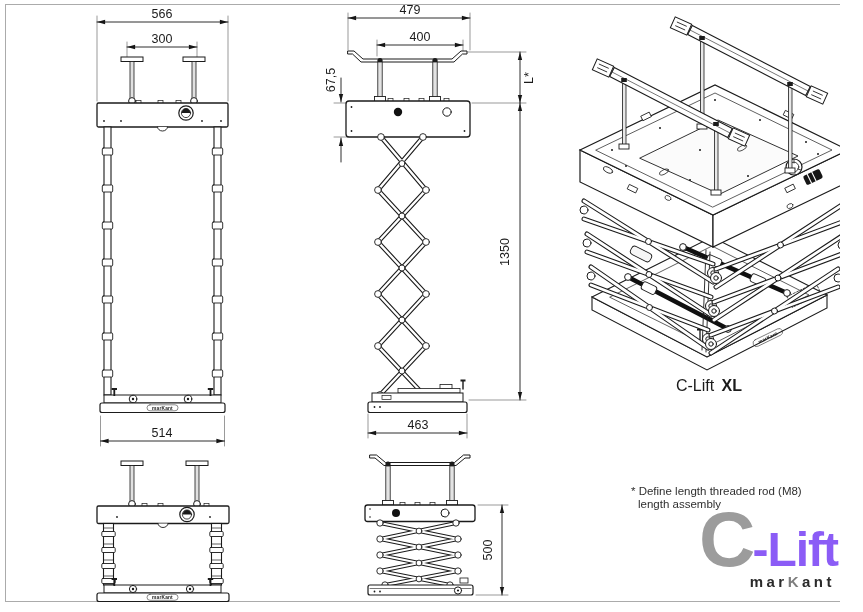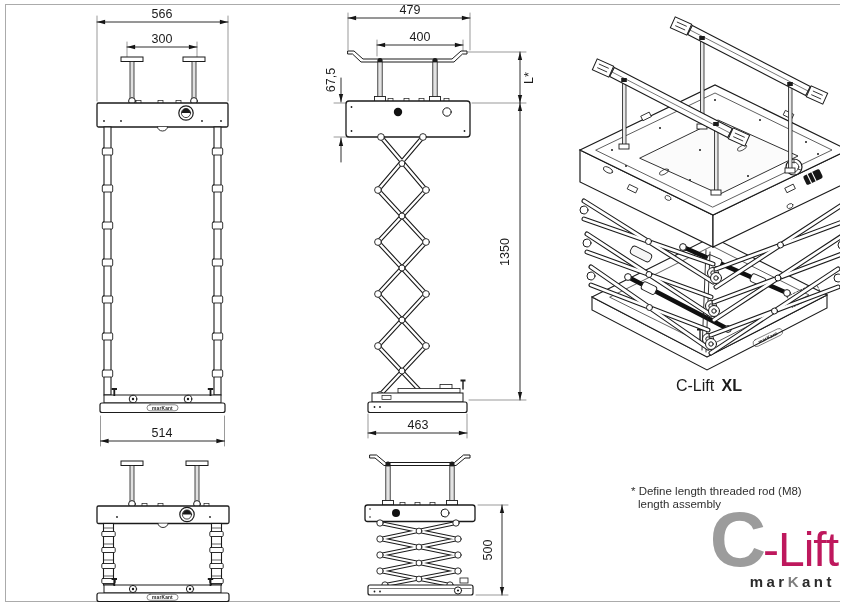--- a/index.html
+++ b/index.html
@@ -7,21 +7,21 @@
          font-family:"Liberation Sans",sans-serif;}
   svg text{font-family:"Liberation Sans",sans-serif;fill:#1b1b1b;}
   .dimtext{font-size:12.5px;}
   .tinybrand{font-size:4.8px;font-weight:bold;letter-spacing:.2px;}
   .isolabel{font-size:16px;}
   .note{position:absolute;left:631px;top:485px;font-size:11.5px;line-height:13px;color:#2f2f2f;}
   .note .l2{margin-left:7px;}
   .logo-wrap{position:absolute;left:640px;top:500px;width:198px;text-align:right;line-height:1;}
   .logo-line{white-space:nowrap;}
   .logo-c{font-size:78px;font-weight:bold;color:#9c9c9c;letter-spacing:-3px;}
-  .logo-suffix{font-size:48px;font-weight:normal;color:#be185d;letter-spacing:-1px;}
+  .logo-suffix{font-size:48px;font-weight:bold;color:#8b5cf6;letter-spacing:-1px;}
   .logo-brand{font-size:15px;font-weight:600;color:#2b2b2b;letter-spacing:3.5px;margin-top:-4px;padding-right:3px;}
   .logo-brand .k{color:#7d7d7d;}
 </style>
 </head>
 <body>
 
 <div id="stage">
 <svg width="863" height="612" viewBox="0 0 863 612">
   <defs>
     <marker id="arr" viewBox="0 0 10 6" refX="9.5" refY="3" markerWidth="10" markerHeight="6" orient="auto-start-reverse">

